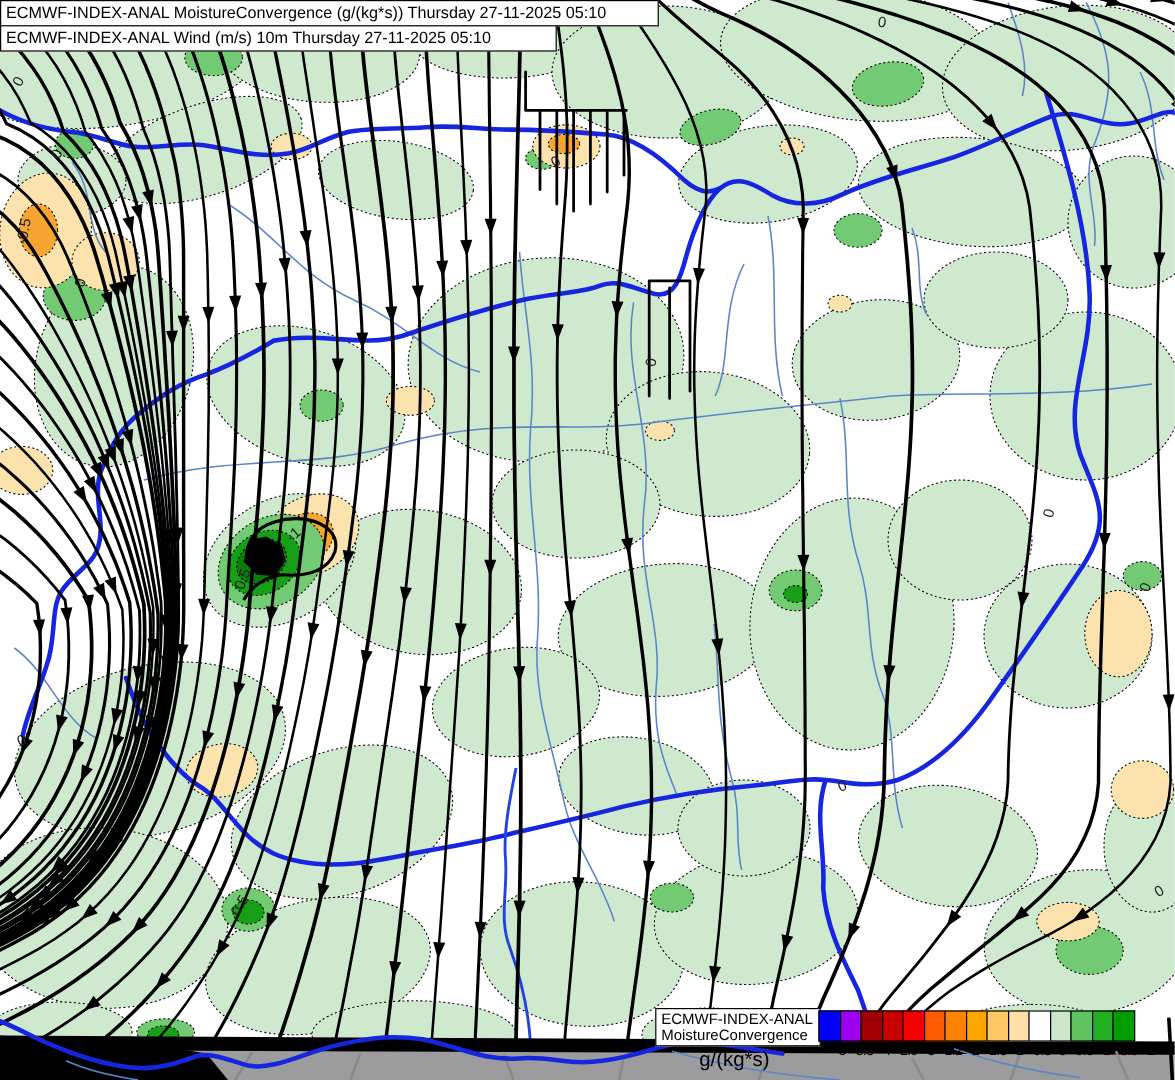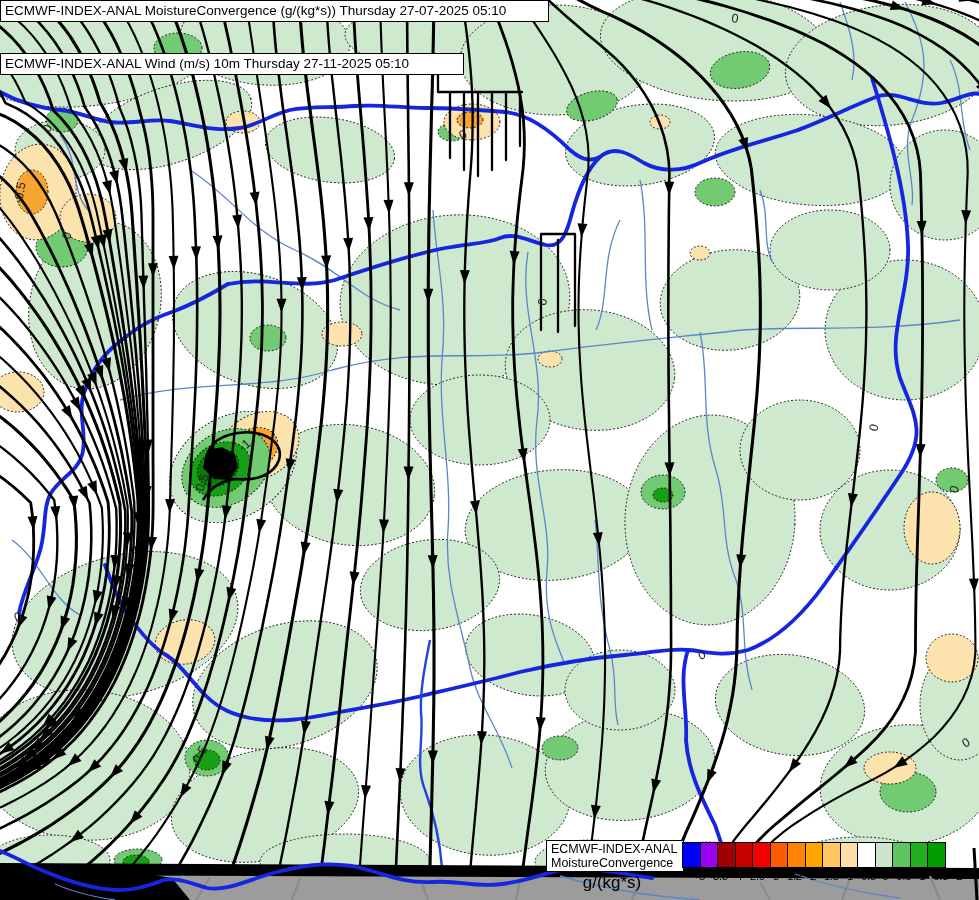--- a/index.html
+++ b/index.html
@@ -17,21 +17,21 @@
   
   .streamline{fill:none;stroke:#000;stroke-linejoin:round;stroke-linecap:round;}
   .arrowhead{fill:#000;stroke:none;}
   .solidcontour{fill:none;stroke:#000;stroke-width:2.6;stroke-linejoin:round;}
   .gl{fill:none;stroke:#8a8a8a;stroke-width:2.2;}
   .contour-label{font-size:12.5px;fill:#222;}
   
   .titlebox{position:absolute;left:0;background:#fff;border:1px solid #000;
             font-size:13.5px;line-height:19px;padding:0 4px;white-space:nowrap;z-index:6;}
   #title1{top:0;height:20px;min-width:539px;}
-  #title2{top:21px;height:20px;min-width:454px;margin-top:32px;}
+  #title2{top:21px;height:20px;min-width:454px;}
   
   #legend-info{position:absolute;left:546px;top:840px;width:132px;height:29px;background:#fff;
                border:1px solid #000;font-size:12.5px;line-height:14px;padding:1px 0 0 4px;z-index:6;}
   #legend-units{position:absolute;left:553px;top:873px;width:118px;text-align:center;
                 font-size:17px;color:#000;z-index:6;}
   #legend-swatches{position:absolute;left:682px;top:842px;display:flex;z-index:6;}
   .swatch{width:18.5px;height:26px;border:1px solid #000;box-sizing:border-box;margin-right:-1px;}
   #legend-ticks{position:absolute;left:691px;top:870px;display:flex;z-index:6;
                 font-size:11.5px;letter-spacing:-0.4px;color:#000;}
   .tick{width:18.5px;text-align:center;flex:none;}
@@ -385,21 +385,21 @@
       <path class="gl" d="M760,882 L770,900"></path>
     <path class="gl" d="M850,878 L842,900"></path>
       <path class="gl" d="M930,876 L940,900"></path>
     <path class="rb" d="M0,851 C18,858 30,866 46,872 C70,882 96,889 116,890 C136,891 152,884 164,880 C178,877 192,884 207,888 C227,892 252,878 277,872 C302,866 322,862 352,866 C382,872 402,884 432,882 C462,880 472,888 502,884 C532,880 547,872 562,870 C592,866 622,874 652,878"></path>
     <path class="rt" d="M55,884 C75,893 95,897 115,900"></path>
     <path class="rt" d="M560,876 C610,890 650,896 700,900"></path>
     <path class="rt" d="M795,874 C830,886 860,893 900,898"></path>
   </g>
 </svg>
 
-<div id="title1" class="titlebox">ECMWF-INDEX-ANAL MoistureConvergence (g/(kg*s)) Thursday 27-07-2025 05:10</div>
+<div id="title1" class="titlebox">ECMWF-INDEX-ANAL MoistureConvergence (g/(kg*s)) Thursday 27-11-2025 05:10</div>
 <div id="title2" class="titlebox">ECMWF-INDEX-ANAL Wind (m/s) 10m Thursday 27-11-2025 05:10</div>
 
 <div id="legend-info">
   <div>ECMWF-INDEX-ANAL</div>
   <div>MoistureConvergence</div>
 </div>
 <div id="legend-units">g/(kg*s)</div>
 <div id="legend-swatches">
     <div class="swatch" style="background: rgb(0, 0, 250);"></div>
     <div class="swatch" style="background: rgb(157, 0, 240);"></div>

